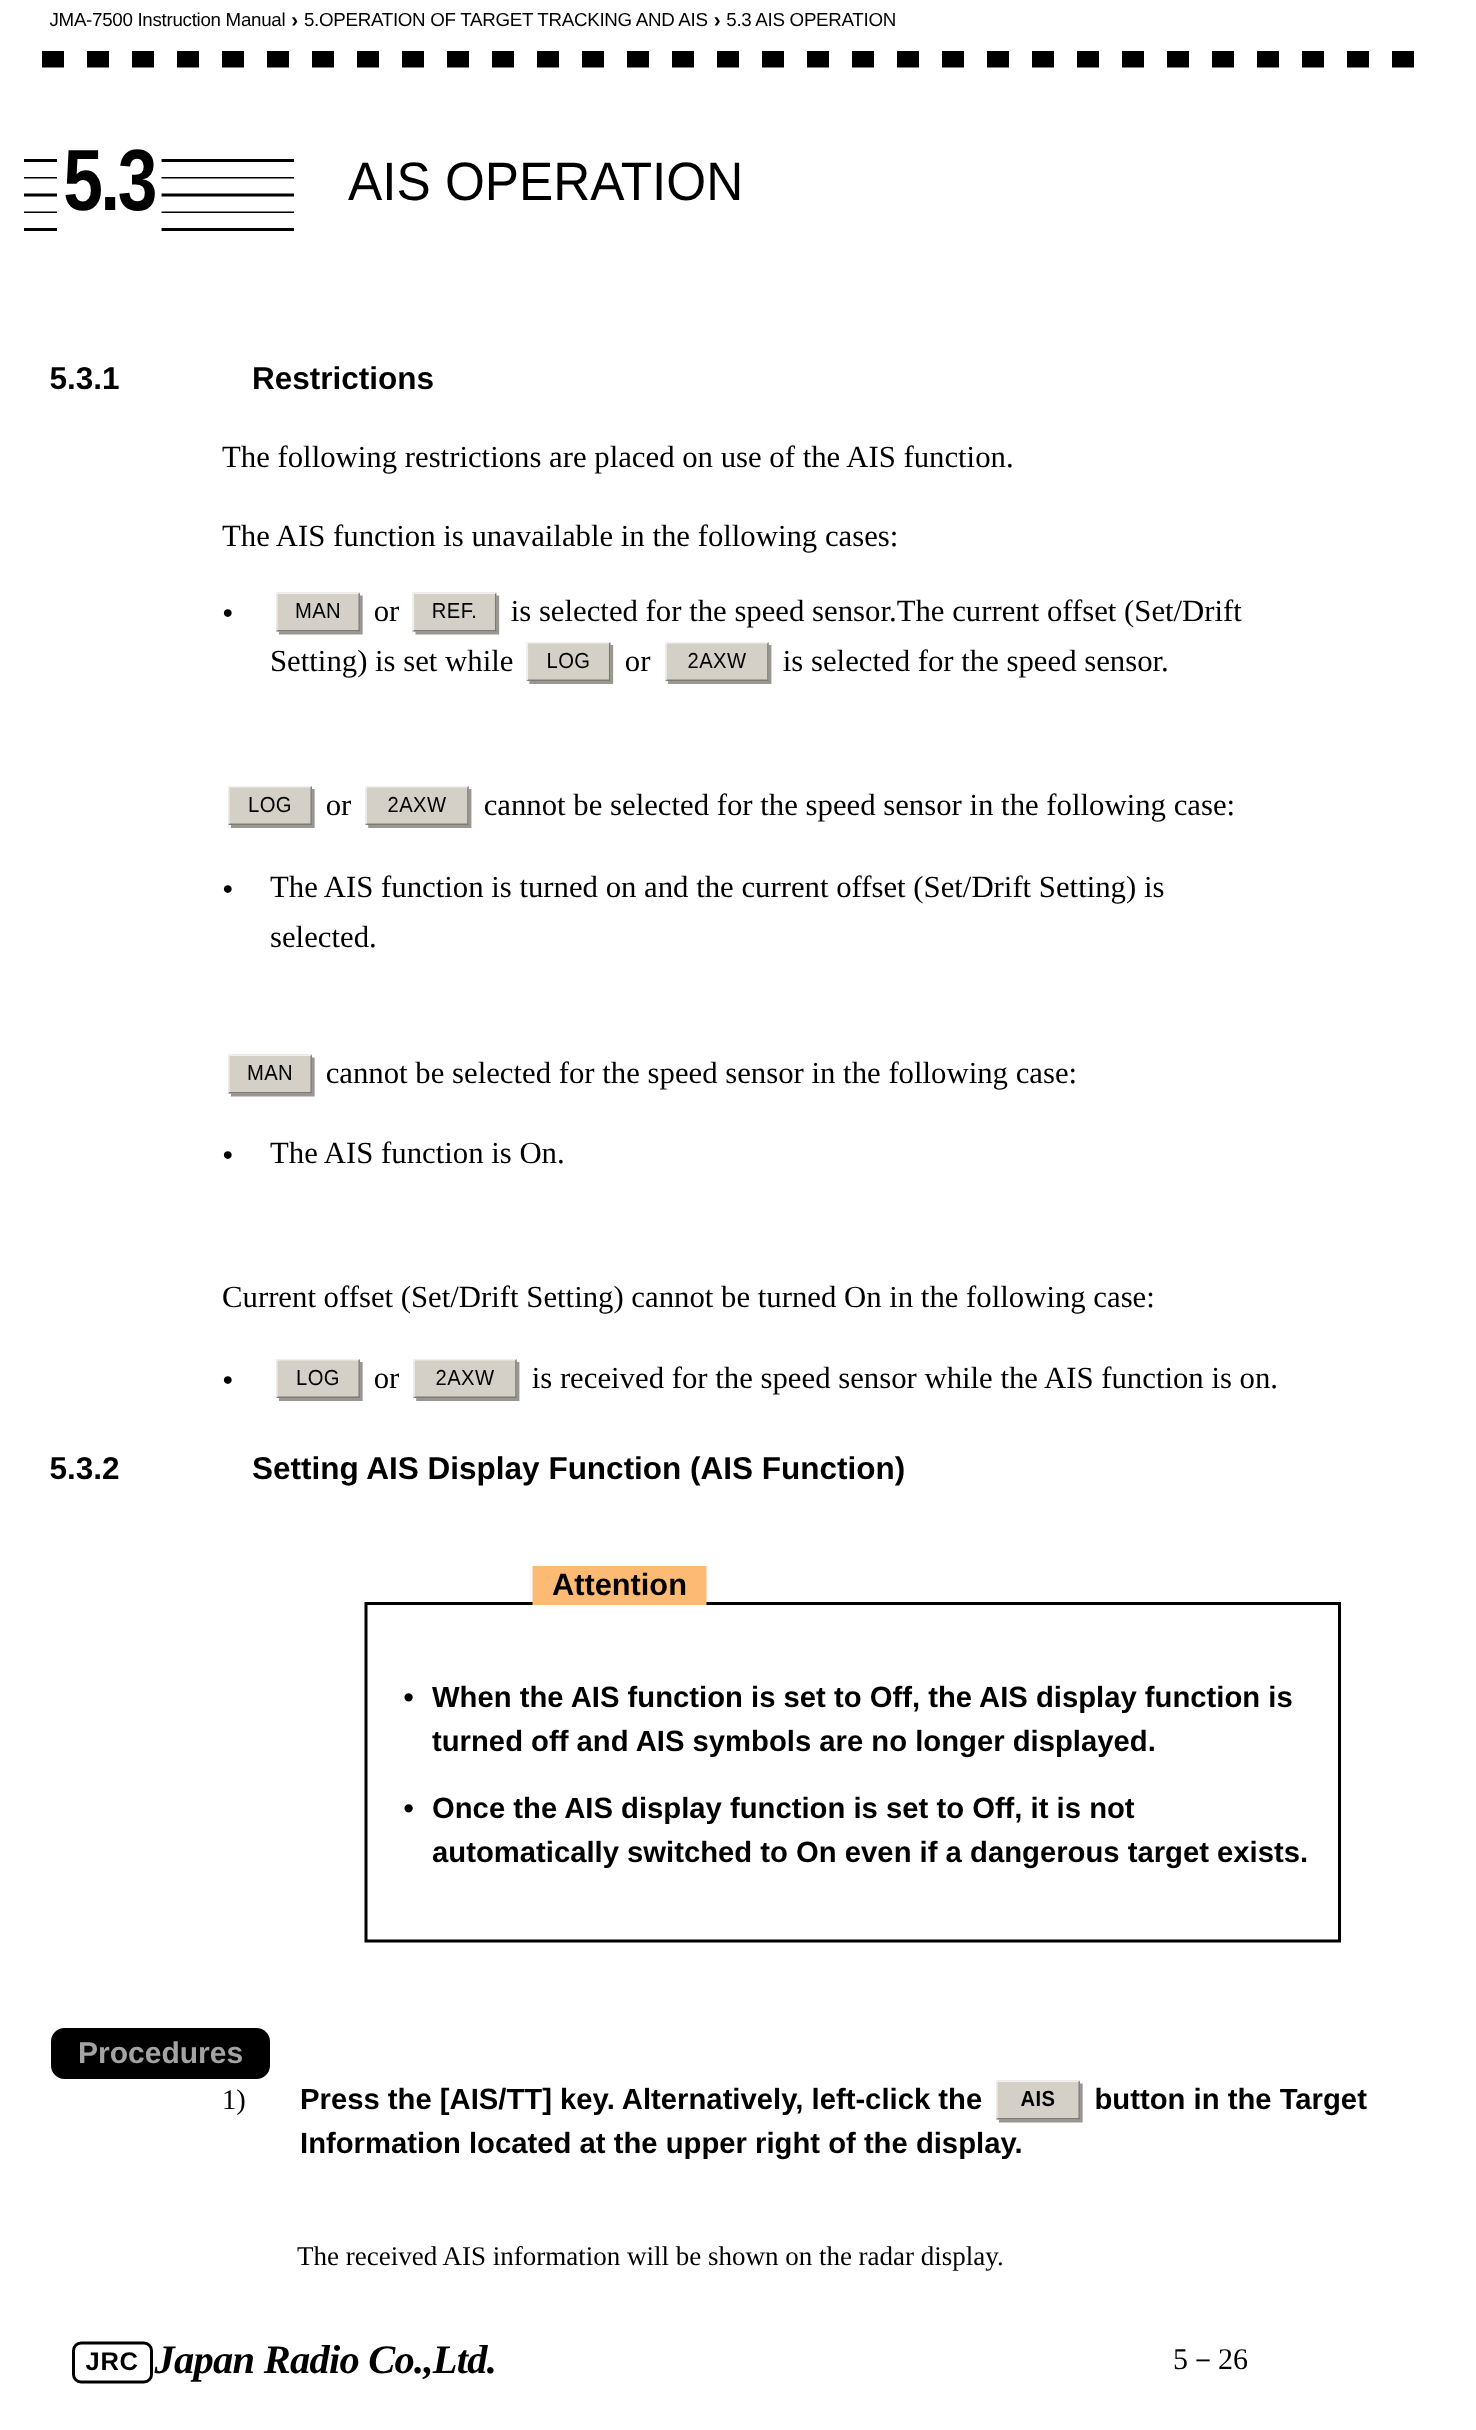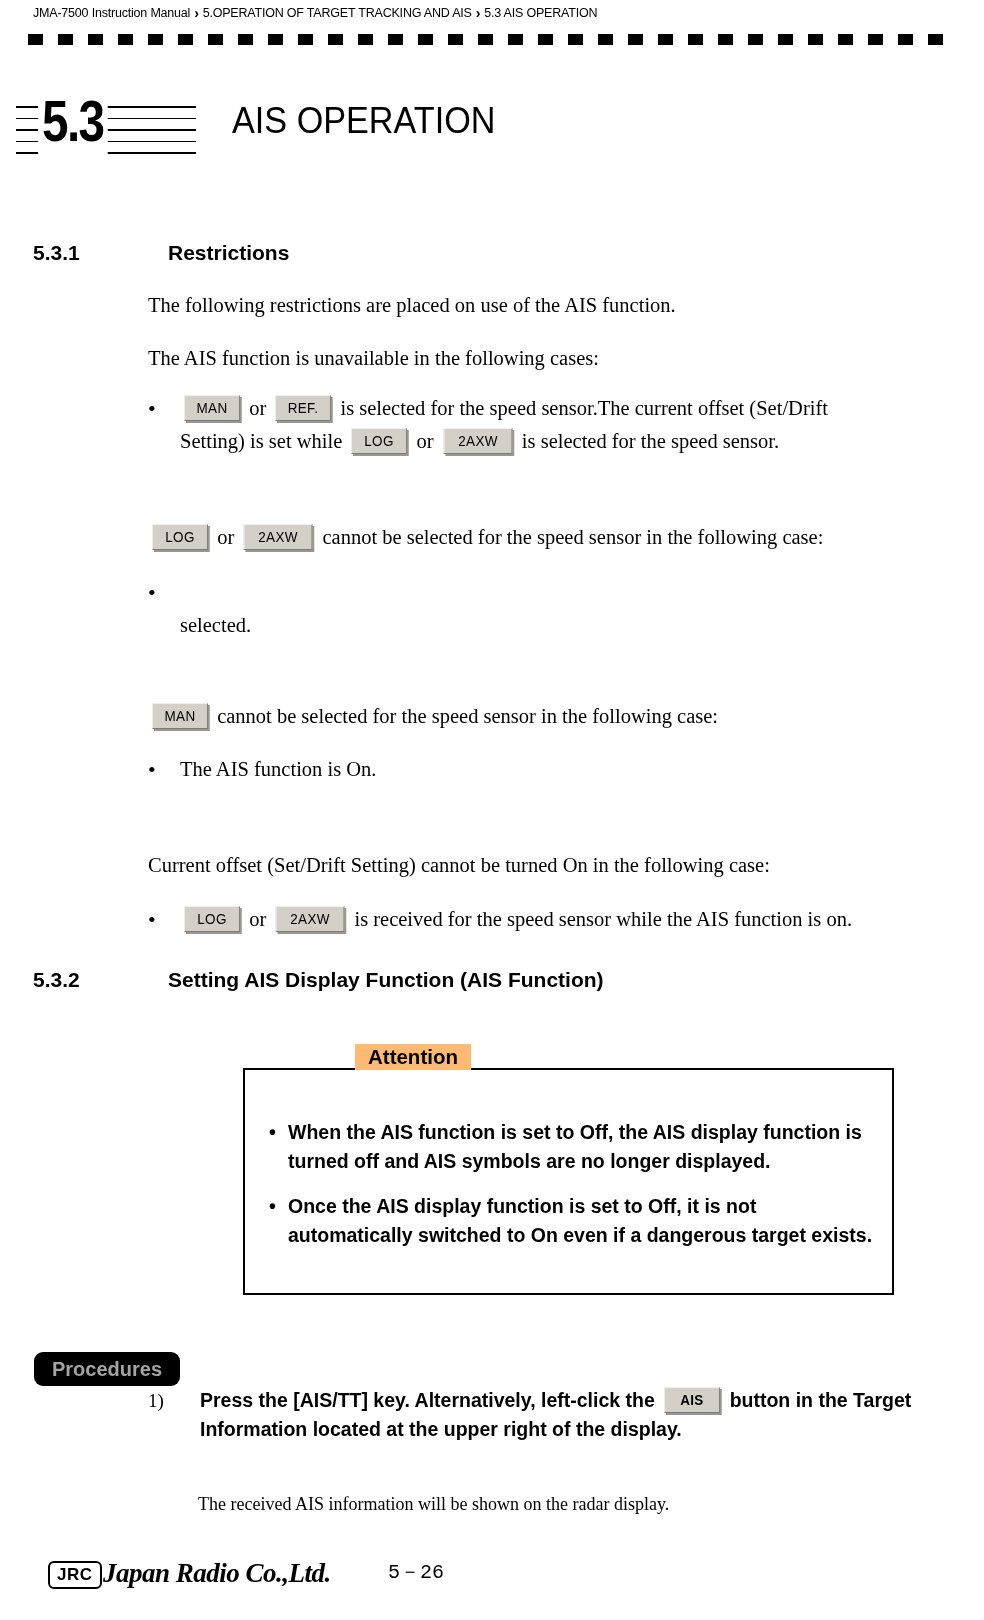--- a/index.html
+++ b/index.html
@@ -286,22 +286,22 @@
     font-style: italic;
     font-size: 27px;
     line-height: 36px;
     letter-spacing: -0.5px;
   }
   .page-no {
     position: absolute;
     left: 0px;
     top: 2px;
     width: 832px;
-    text-align: center;
-    font-family: Liberation Mono, monospace;
+    text-align: right;
+    font-family: Liberation Serif, serif;
     font-size: 20px;
     line-height: 32px;
   }
 </style>
 </head>
 <body>
 
 <div class="header-bar">
   <div class="breadcrumb"><span>JMA-7500 Instruction Manual</span><span class="bc-sep">›</span><span>5.OPERATION OF TARGET TRACKING AND AIS</span><span class="bc-sep">›</span><span>5.3  AIS OPERATION</span></div>
 </div>
@@ -333,21 +333,21 @@
   <span class="bdot">•</span>
   <span class="btext"><span class="keybtn">MAN</span> <span>or</span> <span class="keybtn">REF.</span> <span>is selected for the speed sensor.The current offset (Set/Drift</span><br><span>Setting) is set while</span> <span class="keybtn">LOG</span> <span>or</span> <span class="keybtn wide">2AXW</span> <span>is selected for the speed sensor.</span></span>
 </div>
 
 <div class="para" style="left:148px; top:522px; width:820px;">
   <span class="keybtn">LOG</span> <span>or</span> <span class="keybtn wide">2AXW</span> <span>cannot be selected for the speed sensor in the following case:</span>
 </div>
 
 <div class="bullet-row" style="left:148px; top:576px; width:740px;">
   <span class="bdot">•</span>
-  <span class="btext"><br><span>selected.</span></span>
+  <span class="btext"><span>The AIS function is turned on and the current offset (Set/Drift Setting) is</span><br><span>selected.</span></span>
 </div>
 
 <div class="para" style="left:148px; top:701px; width:820px;">
   <span class="keybtn">MAN</span> <span>cannot be selected for the speed sensor in the following case:</span>
 </div>
 
 <div class="bullet-row" style="left:148px; top:753px; width:740px;">
   <span class="bdot">•</span>
   <span class="btext">The AIS function is On.</span>
 </div>

